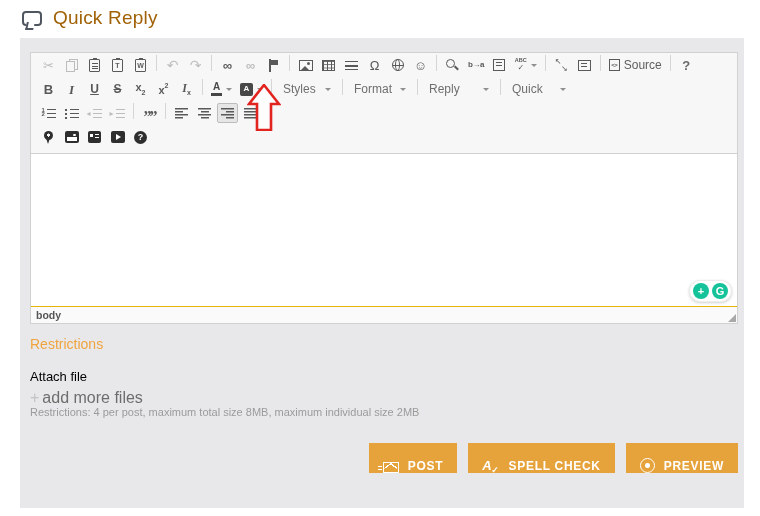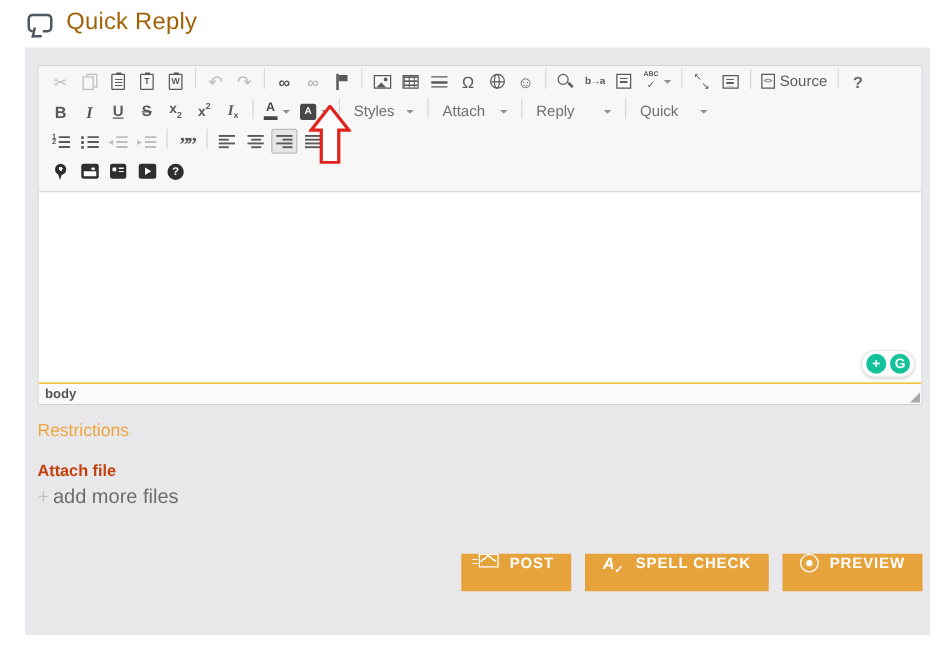--- a/index.html
+++ b/index.html
@@ -127,28 +127,28 @@
   
   .content-area{position:relative;height:152px;background:#fff;cursor:text;}
   .gram-pill{position:absolute;right:5px;bottom:4px;display:flex;gap:3px;background:#fff;border:1px solid #ececec;border-radius:12px;padding:2px 3px;box-shadow:0 1px 3px rgba(0,0,0,.18);}
   .gram-circle{width:16px;height:16px;border-radius:50%;background:#15c39a;color:#fff;display:flex;align-items:center;justify-content:center;font-size:11px;font-weight:bold;cursor:pointer;}
   .path-bar{position:relative;height:16px;background:#fafafa;border-top:1px solid #eab308;display:flex;align-items:center;}
   .path-item{font-size:10.5px;font-weight:bold;color:#565656;padding-left:5px;cursor:pointer;}
   .resize-handle{position:absolute;right:1px;bottom:1px;width:0;height:0;border-left:8px solid transparent;border-bottom:8px solid #a8a8a8;cursor:se-resize;}
 
   
   .attach-heading{position:absolute;left:10px;top:298px;font-size:14px;color:#f0a43e;}
-  .attach-file{position:absolute;left:10px;top:331px;font-size:13px;color:#c2410c;font-weight:bold;}
+  .attach-file{position:absolute;left:10px;top:331px;font-size:13px;color:#000000;}
   .add-more{position:absolute;left:10px;top:351px;font-size:16px;color:#6d6d6d;cursor:pointer;}
   .add-more .plus{color:#c3c3c3;margin-right:3px;}
   .restrictions{position:absolute;left:10px;top:368px;font-size:11px;color:#9b9b9b;}
 
   
   .actions{position:absolute;right:6px;top:405px;display:flex;gap:11px;}
-  .btn{display:inline-flex;align-items:flex-start;gap:9px;height:30px;padding:0 14px;background:#e7a33b;color:#fff;font-weight:bold;font-size:12px;letter-spacing:.7px;border:none;cursor:pointer;font-family:"Liberation Sans",sans-serif;}
+  .btn{display:inline-flex;align-items:flex-end;gap:9px;height:30px;padding:0 14px;background:#e7a33b;color:#fff;font-weight:bold;font-size:12px;letter-spacing:.7px;border:none;cursor:pointer;font-family:"Liberation Sans",sans-serif;}
   .ic-envelope{width:16px;height:11px;border:1.5px solid #fff;position:relative;box-sizing:border-box;}
   .ic-envelope::before{content:"";position:absolute;inset:0;background:linear-gradient(to bottom right,transparent 44%,#fff 44%,#fff 58%,transparent 58%) left top/53% 62% no-repeat,linear-gradient(to bottom left,transparent 44%,#fff 44%,#fff 58%,transparent 58%) right top/53% 62% no-repeat;}
   .ic-envelope::after{content:"";position:absolute;left:-6px;top:3px;width:4px;height:5px;background:repeating-linear-gradient(to bottom,#fff 0 1.3px,transparent 1.3px 3px);}
   .ic-eye{width:15px;height:15px;border:1.8px solid #fff;border-radius:50%;display:flex;align-items:center;justify-content:center;box-sizing:border-box;}
   .ic-eye::before{content:"";width:4.5px;height:4.5px;border-radius:50%;background:#fff;}
   .ic-spell{display:inline-flex;align-items:flex-end;}
   .ic-spell::before{content:"A";font-size:13px;font-weight:bold;font-style:italic;}
   .ic-spell::after{content:"✓";font-size:9px;margin-left:-1px;margin-bottom:-2px;}
 
   
@@ -282,21 +282,21 @@
               <span class="tbi icon-bg-color" data-name="bg-color-icon"></span>
               <span class="caret" data-name="chevron-down-icon"></span>
             </a>
             <span class="tb-sep" data-name="toolbar-divider"></span>
             <a class="tb-btn tb-combo" data-name="styles-combo-button">
               <span class="tb-label" data-name="styles-combo-label">Styles</span>
               <span class="caret" data-name="chevron-down-icon"></span>
             </a>
             <span class="tb-sep" data-name="toolbar-divider"></span>
             <a class="tb-btn tb-combo" data-name="format-combo-button">
-              <span class="tb-label" data-name="format-combo-label">Attach</span>
+              <span class="tb-label" data-name="format-combo-label">Format</span>
               <span class="caret" data-name="chevron-down-icon"></span>
             </a>
             <span class="tb-sep" data-name="toolbar-divider"></span>
             <a class="tb-btn tb-combo" data-name="font-combo-button">
               <span class="tb-label" data-name="font-combo-label">Reply</span>
               <span class="caret" data-name="chevron-down-icon"></span>
             </a>
             <span class="tb-sep" data-name="toolbar-divider"></span>
             <a class="tb-btn tb-combo" data-name="size-combo-button">
               <span class="tb-label" data-name="size-combo-label">Quick</span>
@@ -362,20 +362,21 @@
         <span class="path-item" data-name="path-item-body">body</span>
         <span class="resize-handle" data-name="editor-resize-handle"></span>
       </div>
     </div>
 
     <div class="attach-heading" data-name="attachments-heading">Restrictions</div>
     <div class="attach-file" data-name="attach-file-label">Attach file</div>
     <div class="add-more" data-name="add-more-files-link">
       <span class="plus" data-name="plus-icon">+</span><span data-name="add-more-files-label">add more files</span>
     </div>
+    <div class="restrictions" data-name="attachments-restrictions">Restrictions: 4 per post, maximum total size 8MB, maximum individual size 2MB</div>
 
     <div class="actions" data-name="action-buttons">
       <button class="btn" data-name="post-button">
         <span class="ic-envelope" data-name="send-envelope-icon"></span>
         <span data-name="post-button-label">POST</span>
       </button>
       <button class="btn" data-name="spell-check-button">
         <span class="ic-spell" data-name="spellcheck-a-icon"></span>
         <span data-name="spell-check-button-label">SPELL CHECK</span>
       </button>

